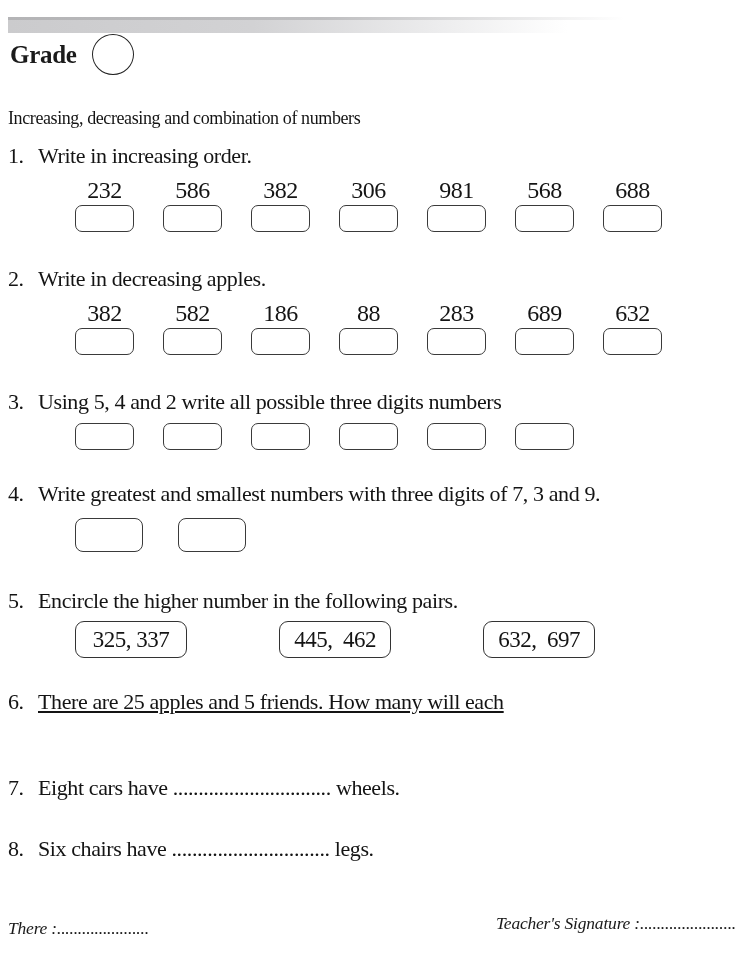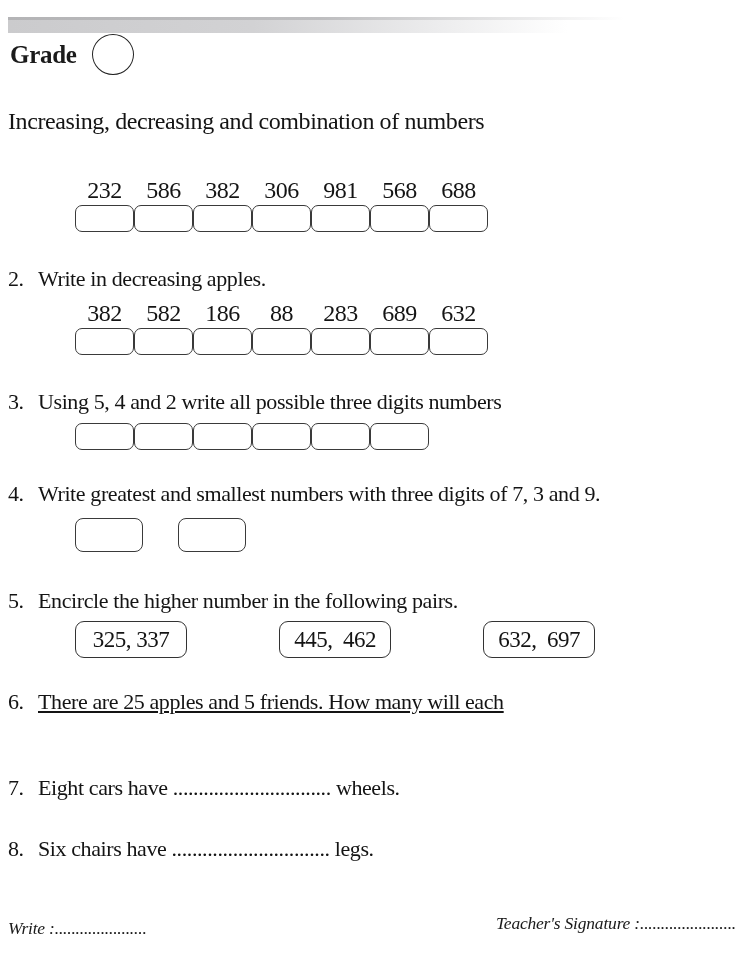--- a/index.html
+++ b/index.html
@@ -27,26 +27,26 @@
   }
   .grade-label{
     font-size:25px;font-weight:bold;letter-spacing:-0.3px;color:#1b1b1b;
   }
   .grade-circle{
     width:42px;height:41px;border:1.7px solid #222;border-radius:50%;
     background:#fff;box-sizing:border-box;
   }
   .title{
     position:absolute;left:8px;top:108px;
-    font-size:24px;letter-spacing:-0.4px;color:#141414;
+    font-size:18px;letter-spacing:-0.4px;color:#141414;
   }
   .qlabel{position:absolute;left:8px;font-size:22px;letter-spacing:-0.4px;color:#141414;white-space:pre;}
   .qlabel .qnum{display:inline-block;width:30px;}
   
-  .cells{position:absolute;left:75px;display:flex;}
+  .cells{position:absolute;left:75px;display:flex;column-gap:29px;}
   .cell-num{
     width:59px;text-align:center;font-size:24px;letter-spacing:-0.5px;color:#141414;
   }
   .abox{
     width:59px;height:27px;border:1.4px solid #3a3a3a;border-radius:7px;
     background:#fff;box-sizing:border-box;
   }
   .abox.big{width:68px;height:34px;border-radius:8px;}
   .cells.g35{column-gap:35px;}
   .cells.g92{column-gap:92px;}
@@ -75,20 +75,21 @@
     <div class="body"></div>
   </div>
 
   <div class="grade-row">
     <span class="grade-label">Grade</span>
     <span class="grade-circle"></span>
   </div>
 
   <div class="title">Increasing, decreasing and combination of numbers</div>
 
+  <div class="qlabel" style="top:143px;"><span class="qnum">1.</span><span>Write in increasing order.</span></div>
   <div class="cells" style="top:177px;">
     <div class="cell-num">232</div>
     <div class="cell-num">586</div>
     <div class="cell-num">382</div>
     <div class="cell-num">306</div>
     <div class="cell-num">981</div>
     <div class="cell-num">568</div>
     <div class="cell-num">688</div>
   </div>
   <div class="cells" style="top:205px;">
@@ -143,16 +144,16 @@
     <div class="pairbox">445,  462</div>
     <div class="pairbox">632,  697</div>
   </div>
 
   <div class="qlabel" style="top:689px;text-decoration:underline;"><span class="qnum">6.</span><span>There are 25 apples and 5 friends. How many will each</span></div>
 
   <div class="qlabel" style="top:775px;"><span class="qnum">7.</span><span>Eight cars have ............................... wheels.</span></div>
 
   <div class="qlabel" style="top:836px;"><span class="qnum">8.</span><span>Six chairs have ............................... legs.</span></div>
 
-  <div class="footer-left">Write :......................</div>
+  <div class="footer-left">There :......................</div>
   <div class="footer-right">Teacher's Signature :.......................</div>
 
 </div>
 
 </body></html>

